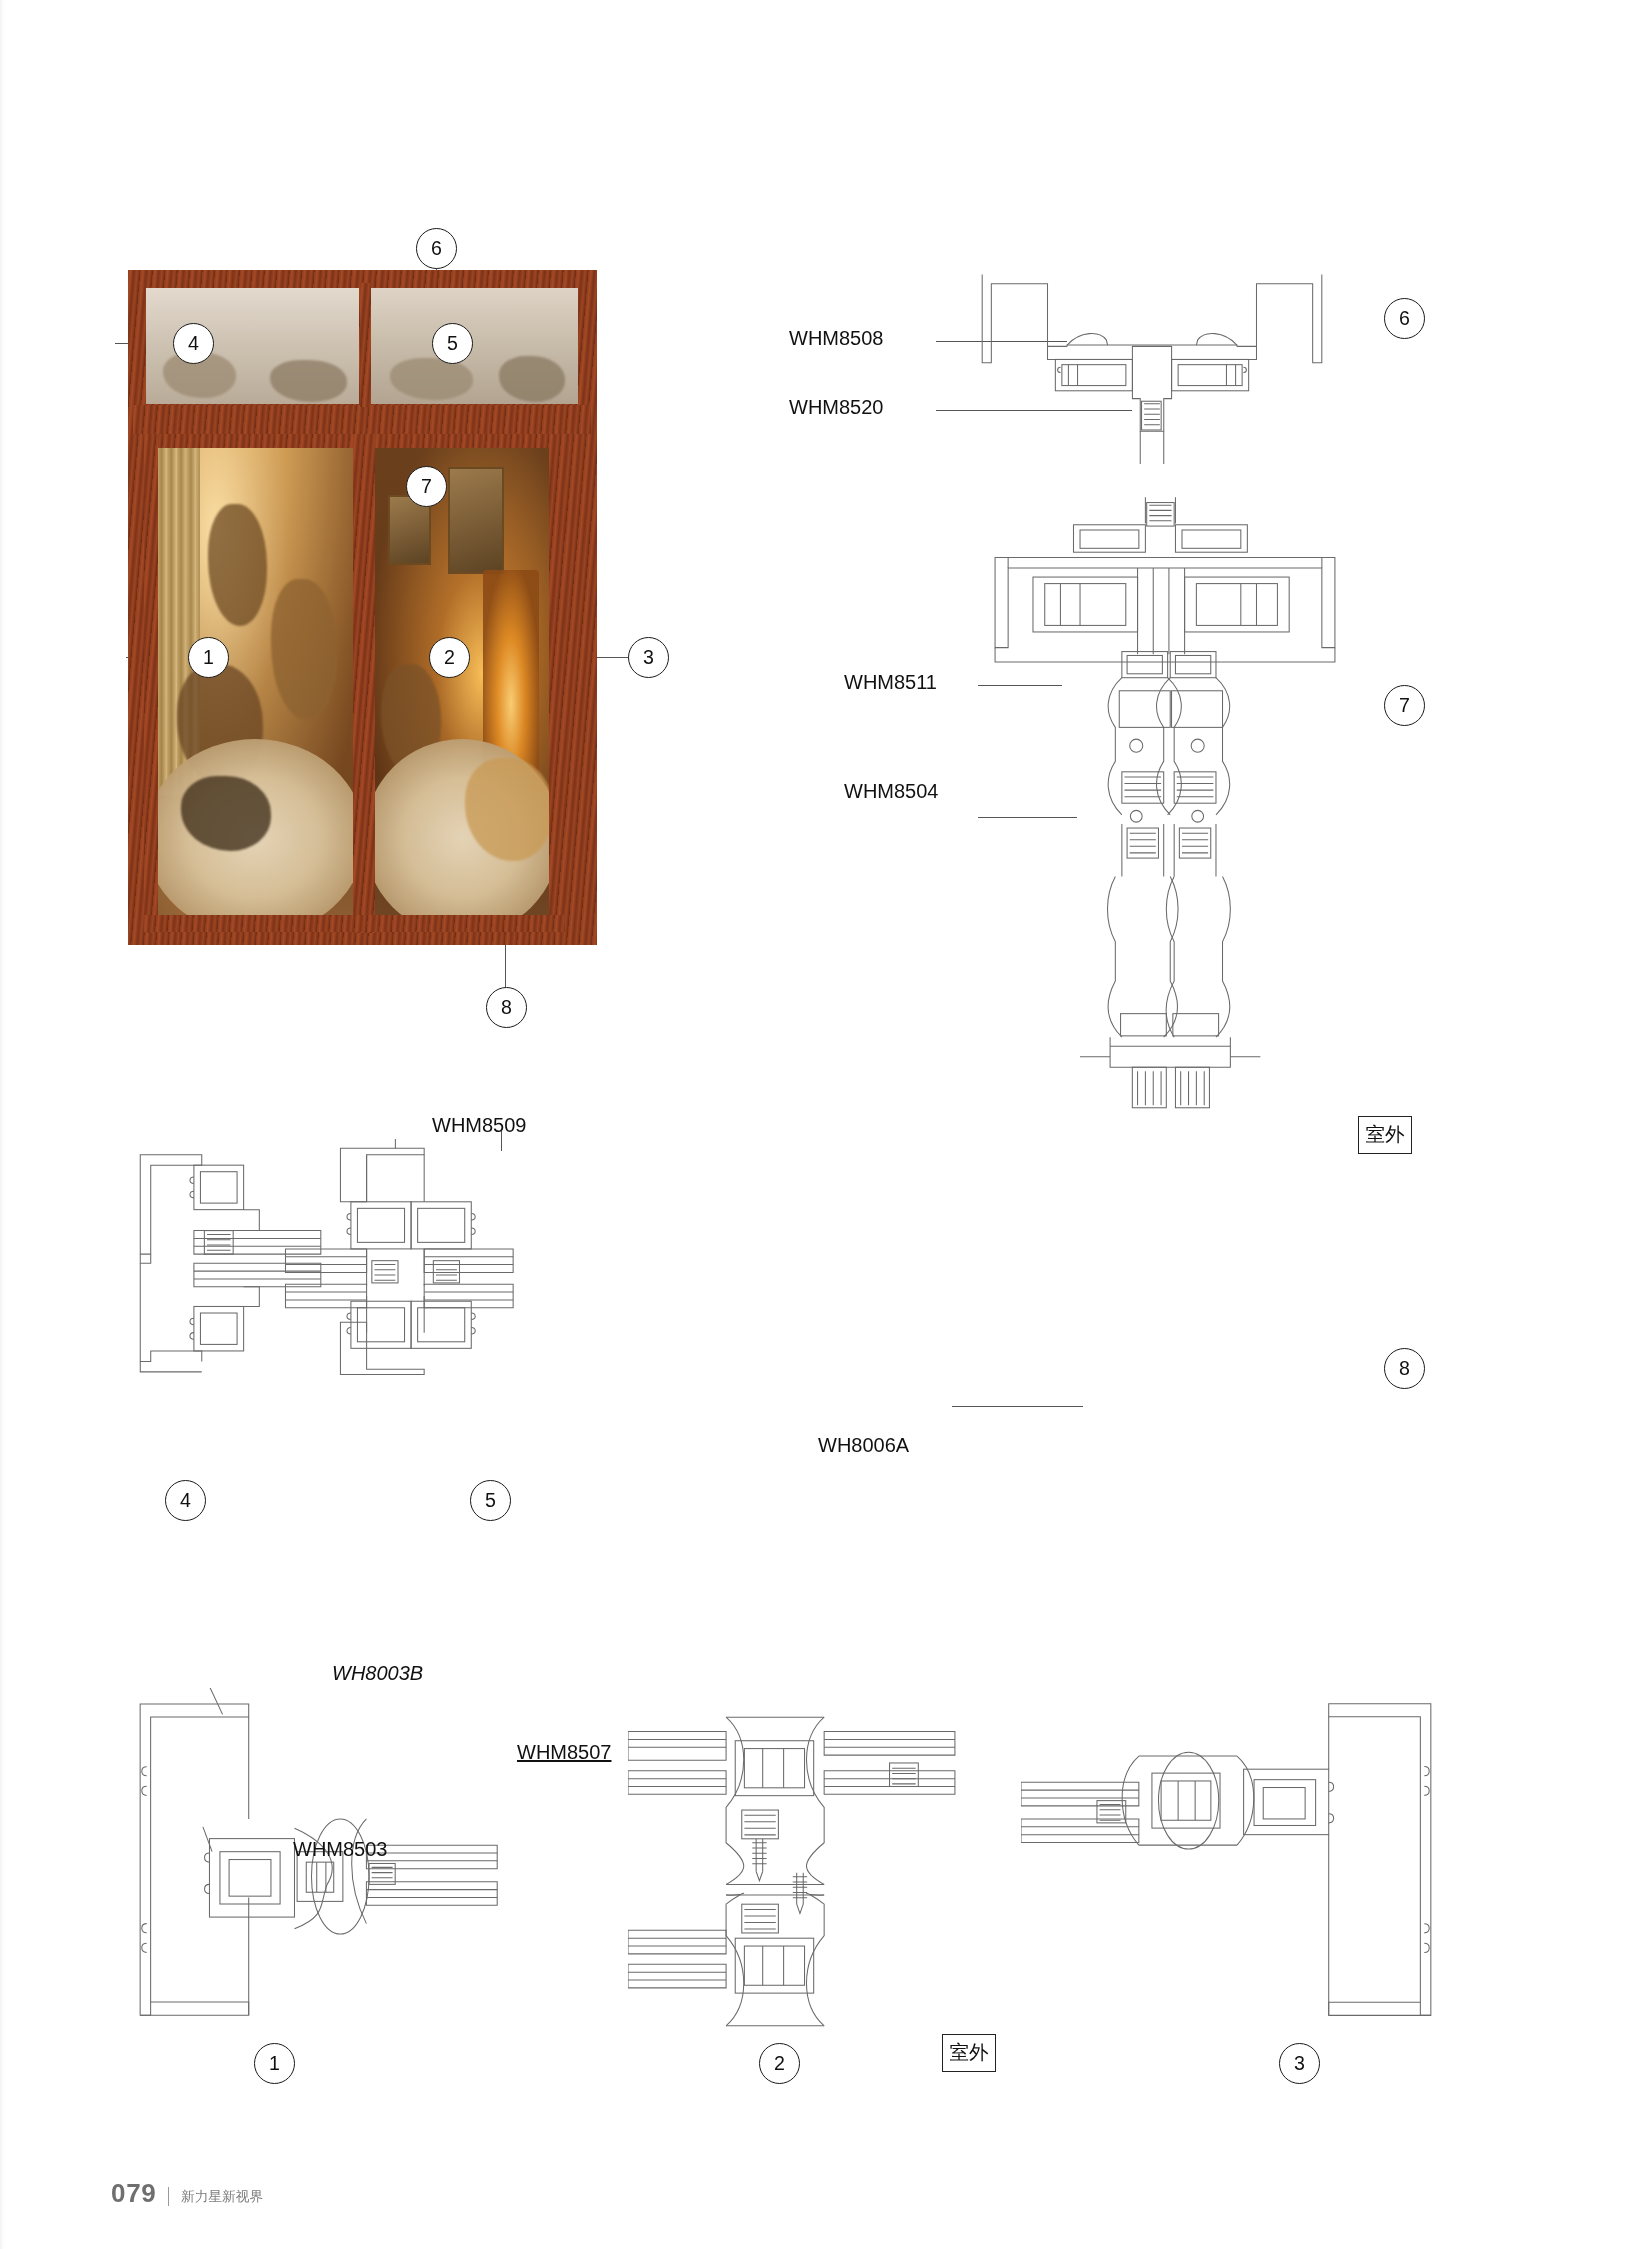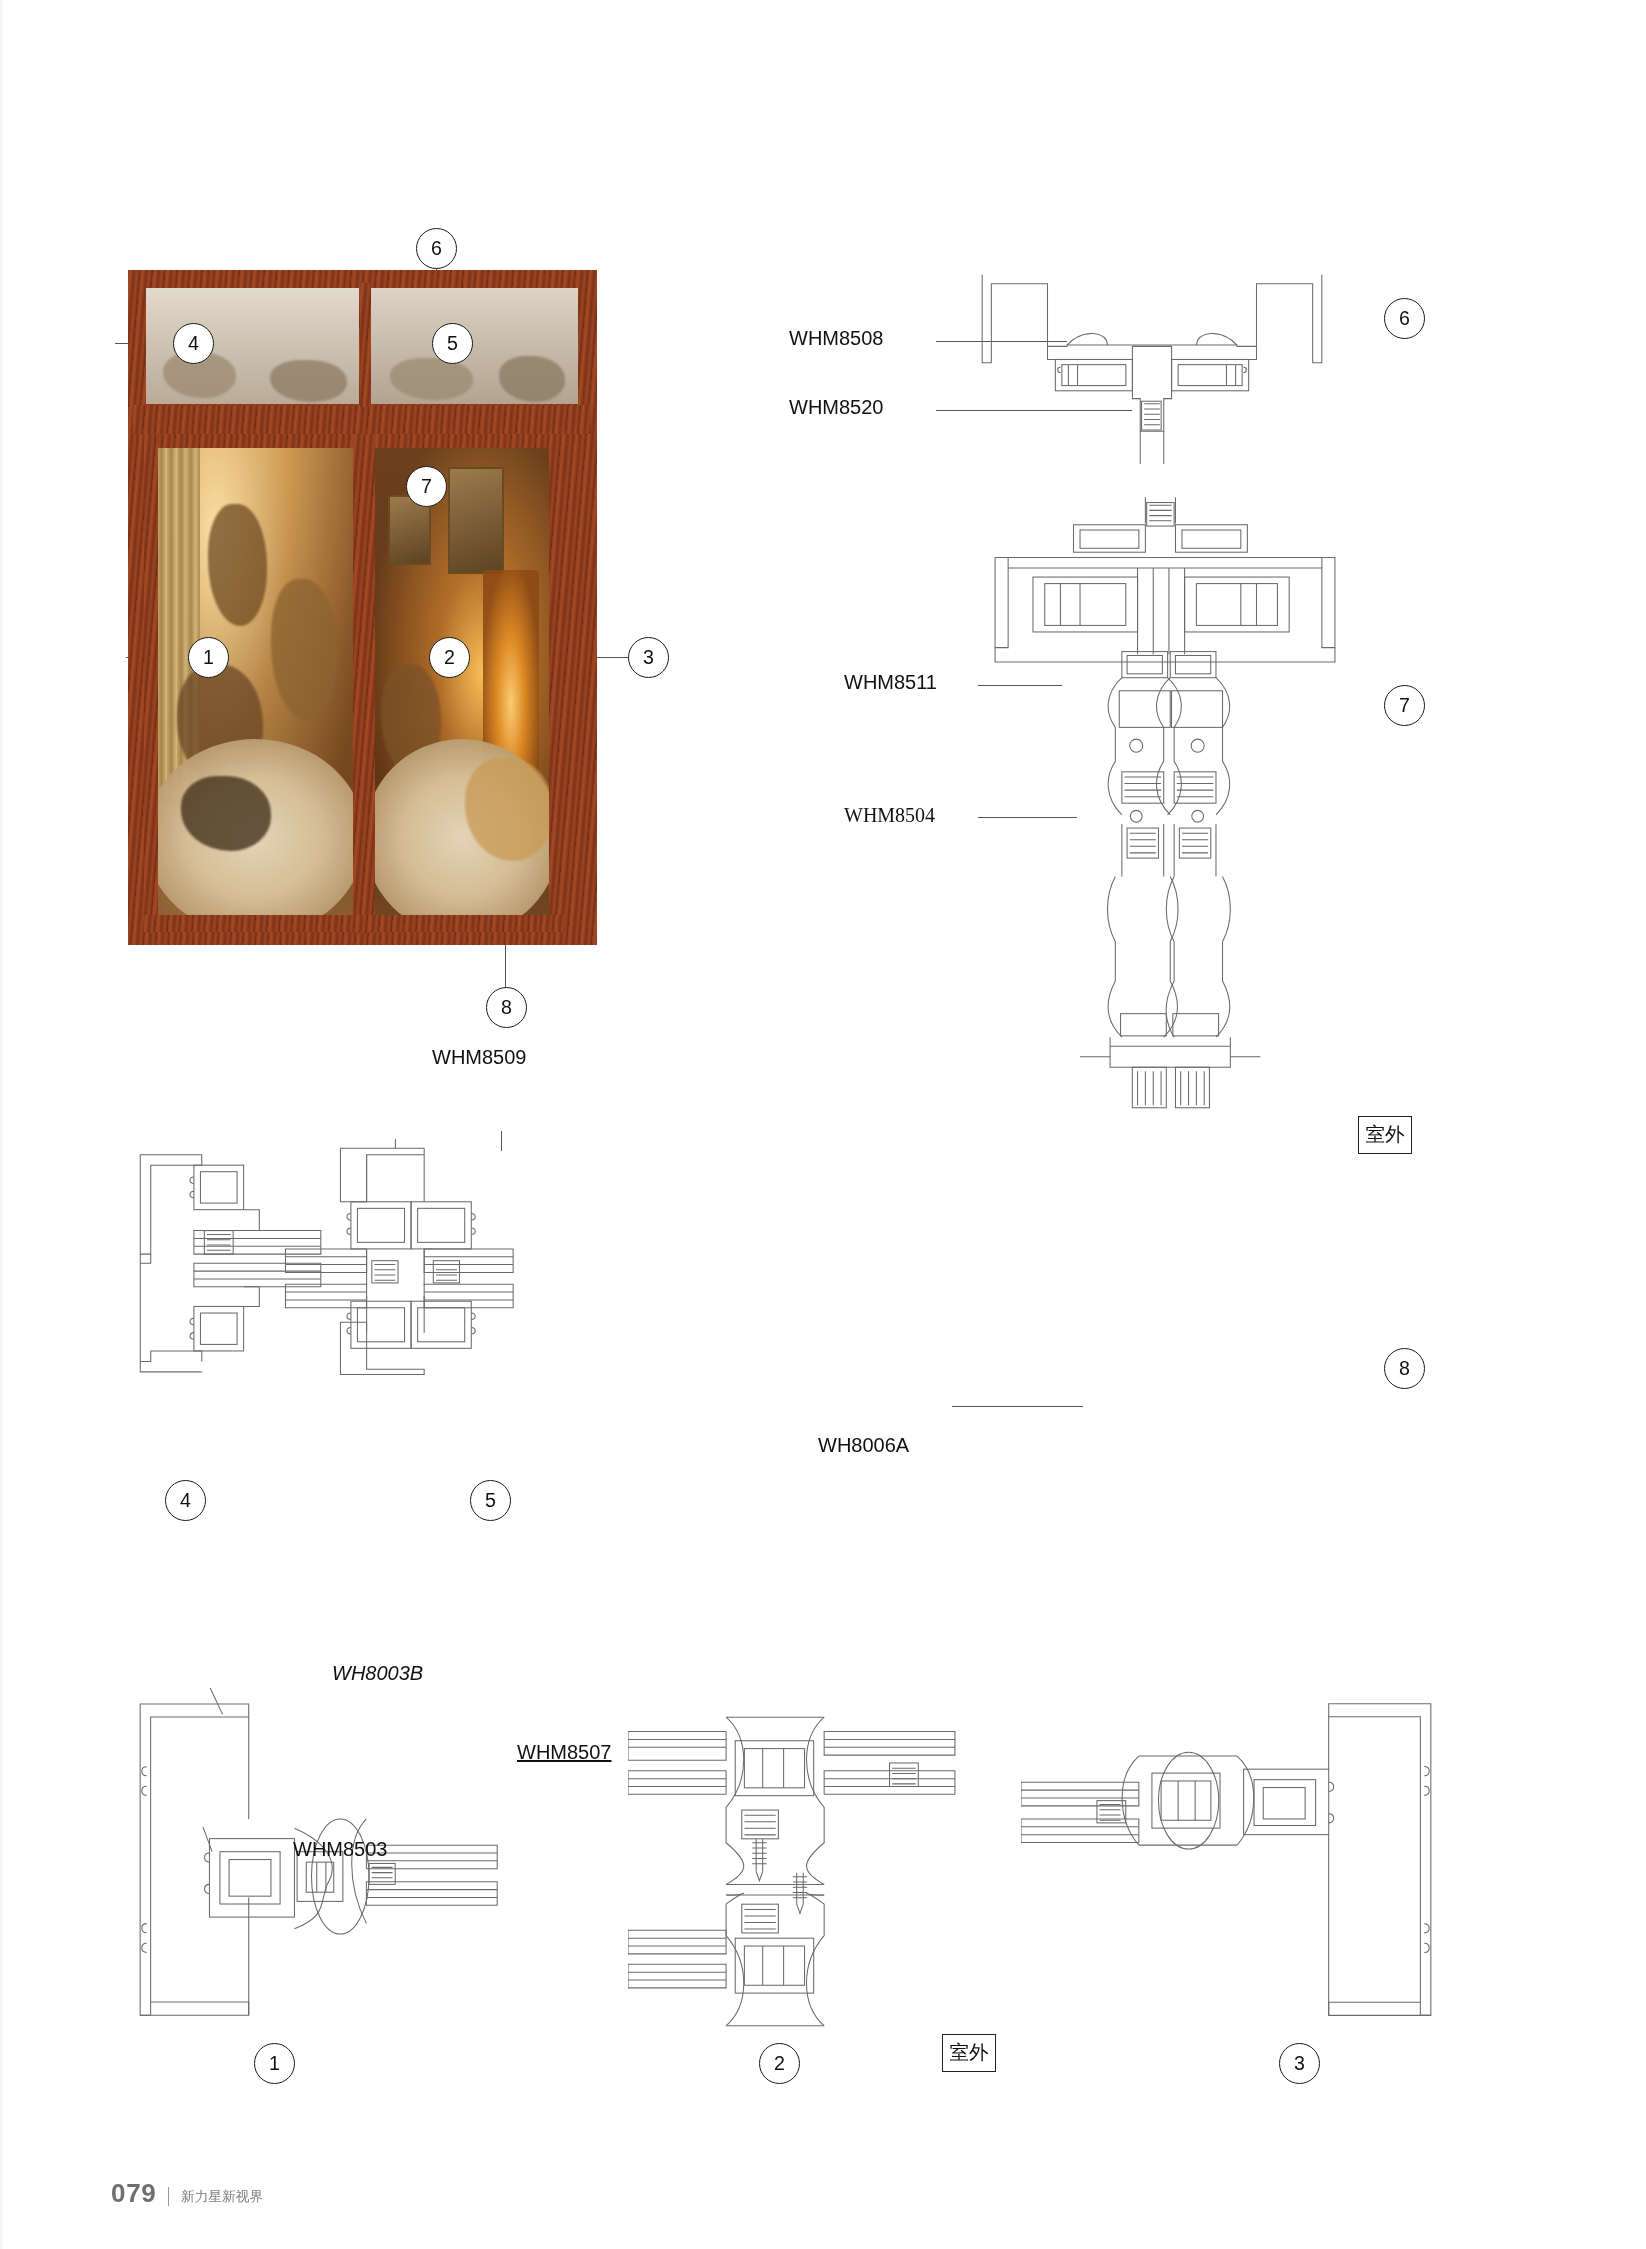--- a/index.html
+++ b/index.html
@@ -368,21 +368,21 @@
       <path d="M196 840 L380 840"></path>
       <rect x="230" y="872" width="52" height="62"></rect>
       <rect x="296" y="872" width="52" height="62"></rect>
       <path d="M238 878 L238 930 M250 878 L250 930 M262 878 L262 930 M274 878 L274 930"></path>
       <path d="M304 878 L304 930 M316 878 L316 930 M328 878 L328 930 M340 878 L340 930"></path>
       <path d="M196 856 L150 856 M380 856 L426 856"></path>
     </svg>
   </div>
   <div class="part-label" style="left:844px;top:671px;">WHM8511</div>
   <div class="lead h" style="left:978px;top:685px;width:84px;"></div>
-  <div class="part-label" style="left:844px;top:804px;font-family:Liberation Serif, serif;">WHM8504</div>
+  <div class="part-label" style="left:844px;top:780px;">WHM8504</div>
   <div class="lead h" style="left:978px;top:817px;width:99px;"></div>
   <div class="callout" style="left:1384px;top:685px;">7</div>
 
   <div class="outdoor-box" style="left:1358px;top:1116px;">室外</div>
 
   <div class="part-label" style="left:818px;top:1434px;">WH8006A</div>
   <div class="lead h" style="left:952px;top:1406px;width:131px;"></div>
   <div class="callout" style="left:1384px;top:1348px;">8</div>
 
   <div class="tech" style="left:131px;top:1139px;width:517px;height:314px;">
@@ -448,21 +448,21 @@
       <path d="M336 266 c-8 0 -8 10 0 10"></path>
       <path d="M336 288 c-8 0 -8 10 0 10"></path>
       <rect x="428" y="248" width="92" height="72"></rect>
       <rect x="438" y="258" width="72" height="52"></rect>
       <path d="M520 266 c8 0 8 10 0 10"></path>
       <path d="M520 288 c8 0 8 10 0 10"></path>
 
       <path d="M404 14 L404 0" stroke="#6a6a6a"></path>
     </svg>
   </div>
-  <div class="part-label" style="left:432px;top:1046px;">WHM8509</div>
+  <div class="part-label" style="left:432px;top:1114px;">WHM8509</div>
   <div class="lead v" style="left:501px;top:1131px;height:19.6px;"></div>
   <div class="callout" style="left:165px;top:1480px;">4</div>
   <div class="callout" style="left:470px;top:1480px;">5</div>
 
   <div class="tech" style="left:131px;top:1688px;width:497px;height:347px;">
     <svg viewBox="0 0 760 530" width="497" height="347" fill="none" stroke="#6a6a6a" stroke-width="1.6">
 
       <path d="M14 24 L14 500 L30 500 L30 44 L180 44 L180 24 Z"></path>
       <path d="M14 500 L180 500 L180 480 L30 480"></path>
       <path d="M24 120 c-10 0 -10 14 0 14"></path>

